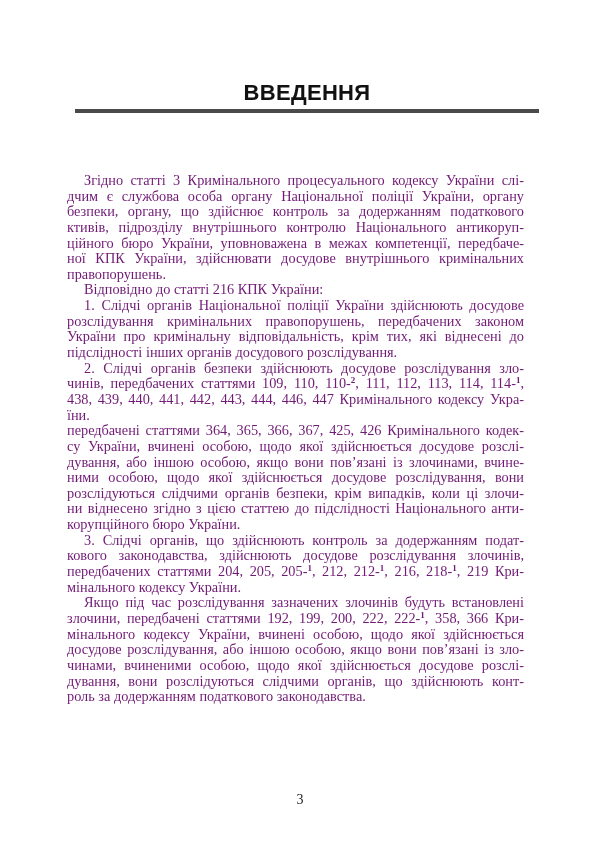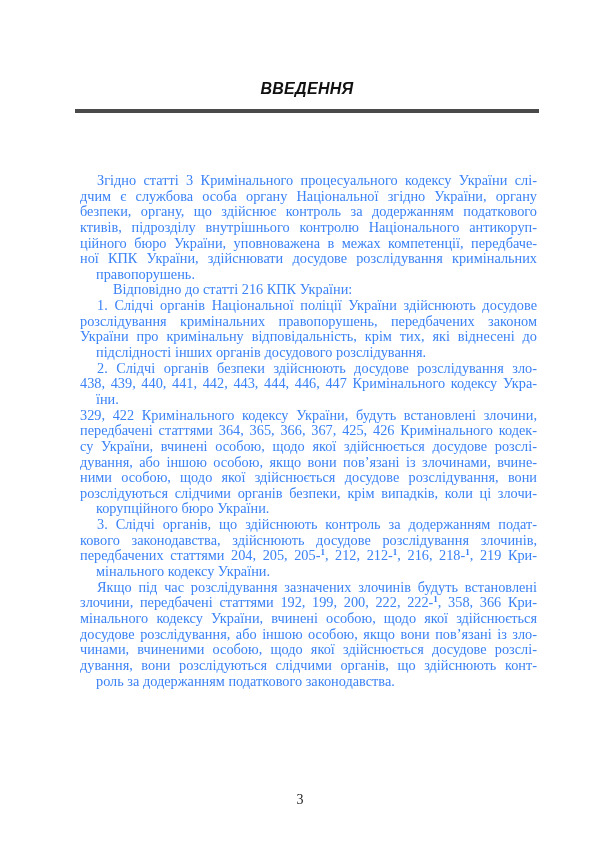--- a/index.html
+++ b/index.html
@@ -2,82 +2,83 @@
 <html><head>
 <meta charset="utf-8">
 <style>
   html, body { margin: 0; padding: 0; background: #ffffff; }
   body { width: 600px; height: 846px; position: relative; overflow: hidden; }
   .page { position: absolute; left: 0; top: 0; width: 600px; height: 846px; background: #fff; }
   .title {
     position: absolute; left: 75px; width: 464px; top: 80px;
     text-align: center;
     font-family: "Liberation Sans", sans-serif; font-weight: bold;
-    font-size: 16px; letter-spacing: 0.3px; color: #111; font-style: italic;
+    font-size: 22px; letter-spacing: 0.3px; color: #111;
   }
   .rule {
     position: absolute; left: 75px; width: 464px; top: 109px; height: 4px;
     background: #4a4a4a;
   }
   .body {
-    position: absolute; left: 80px; width: 457px; top: 173px;
+    position: absolute; left: 67px; width: 457px; top: 173px;
     font-family: "Liberation Serif", serif; font-size: 14.3px; line-height: 15.65px;
-    color: #3b82f6;
+    color: #701a75;
   }
   .para { margin: 0; }
   .line {
     display: block; height: 15.65px; white-space: nowrap;
     text-align: justify; text-align-last: justify;
   }
-  .line.last { text-align-last: left; margin-left: 16px; }
+  .line.last { text-align-last: left; }
   .line.indent { padding-left: 17px; }
   sup { font-size: 9px; line-height: 0; vertical-align: 5px; font-weight: bold; }
   .page-number {
     position: absolute; left: 0; width: 600px; top: 792px; text-align: center;
     font-family: "Liberation Serif", serif; font-size: 14px; color: #222;
   }
 </style>
 </head>
 <body>
 
 <div class="page">
   <div class="title">ВВЕДЕННЯ</div>
   <div class="rule"></div>
 
   <div class="body" id="body">
       <div class="para">
         <span class="line indent">Згідно статті 3 Кримінального процесуального кодексу України слі-</span>
-        <span class="line">дчим є службова особа органу Національної згідно України, органу</span>
+        <span class="line">дчим є службова особа органу Національної поліції України, органу</span>
         <span class="line">безпеки, органу, що здійснює контроль за додержанням податкового</span>
         <span class="line">ктивів, підрозділу внутрішнього контролю Національного антикоруп-</span>
         <span class="line">ційного бюро України, уповноважена в межах компетенції, передбаче-</span>
-        <span class="line">ної КПК України, здійснювати досудове розслідування кримінальних</span>
+        <span class="line">ної КПК України, здійснювати досудове внутрішнього кримінальних</span>
         <span class="line last">правопорушень.</span>
       </div>
       <div class="para">
         <span class="line indent last">Відповідно до статті 216 КПК України:</span>
       </div>
       <div class="para">
         <span class="line indent">1. Слідчі органів Національної поліції України здійснюють досудове</span>
         <span class="line">розслідування кримінальних правопорушень, передбачених законом</span>
         <span class="line">України про кримінальну відповідальність, крім тих, які віднесені до</span>
         <span class="line last">підслідності інших органів досудового розслідування.</span>
       </div>
       <div class="para">
         <span class="line indent">2. Слідчі органів безпеки здійснюють досудове розслідування зло-</span>
+        <span class="line">чинів, передбачених статтями 109, 110, 110-<sup>2</sup>, 111, 112, 113, 114, 114-<sup>1</sup>,</span>
         <span class="line">438, 439, 440, 441, 442, 443, 444, 446, 447 Кримінального кодексу Укра-</span>
         <span class="line last">їни.</span>
       </div>
       <div class="para">
-        <span class="line">329, 422 Кримінального кодексу України, будуть встановлені злочини,</span>
         <span class="line">передбачені статтями 364, 365, 366, 367, 425, 426 Кримінального кодек-</span>
         <span class="line">су України, вчинені особою, щодо якої здійснюється досудове розслі-</span>
         <span class="line">дування, або іншою особою, якщо вони пов’язані із злочинами, вчине-</span>
         <span class="line">ними особою, щодо якої здійснюється досудове розслідування, вони</span>
         <span class="line">розслідуються слідчими органів безпеки, крім випадків, коли ці злочи-</span>
+        <span class="line">ни віднесено згідно з цією статтею до підслідності Національного анти-</span>
         <span class="line last">корупційного бюро України.</span>
       </div>
       <div class="para">
         <span class="line indent">3. Слідчі органів, що здійснюють контроль за додержанням подат-</span>
         <span class="line">кового законодавства, здійснюють досудове розслідування злочинів,</span>
         <span class="line">передбачених статтями 204, 205, 205-<sup>1</sup>, 212, 212-<sup>1</sup>, 216, 218-<sup>1</sup>, 219 Кри-</span>
         <span class="line last">мінального кодексу України.</span>
       </div>
       <div class="para">
         <span class="line indent">Якщо під час розслідування зазначених злочинів будуть встановлені</span>

